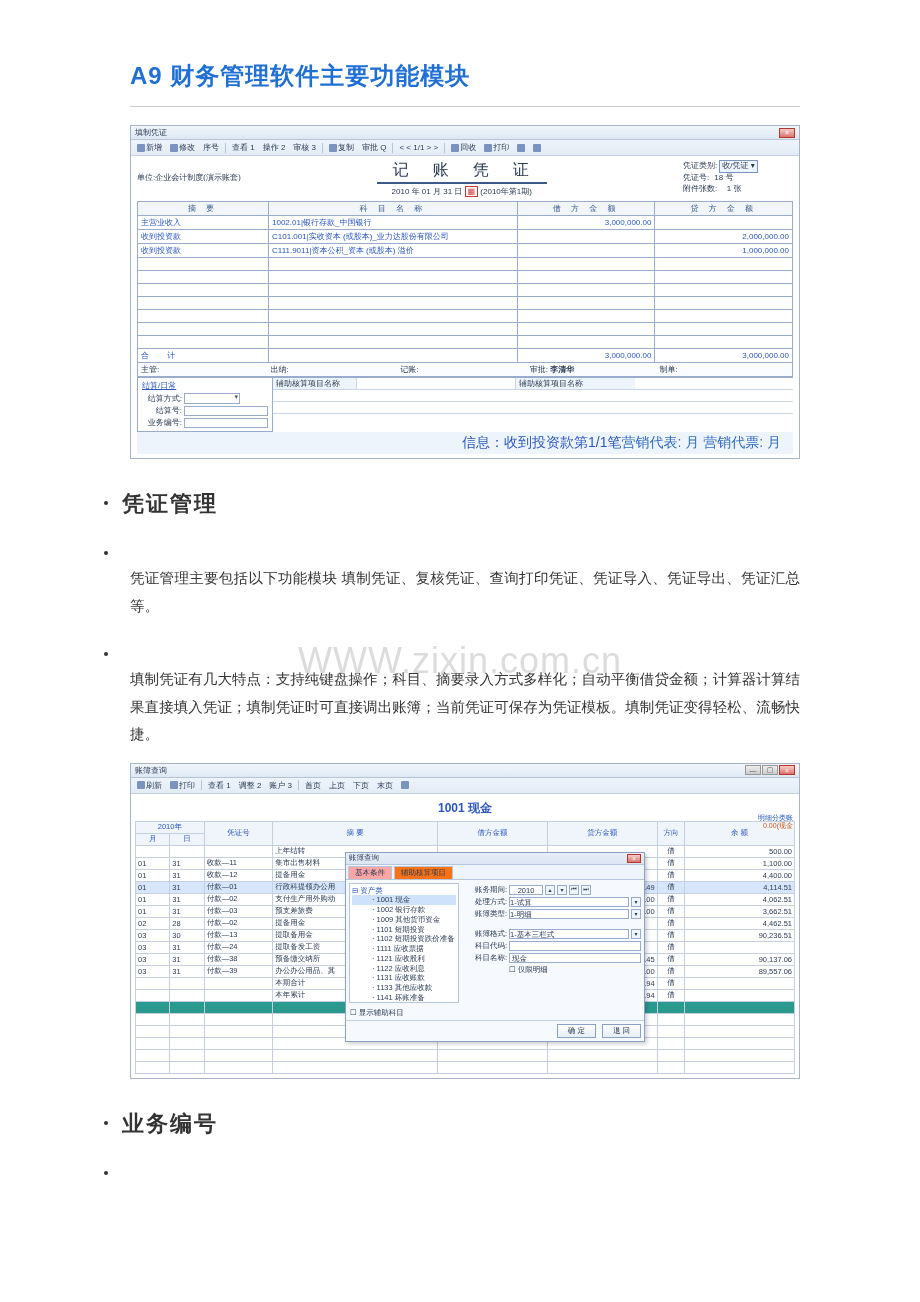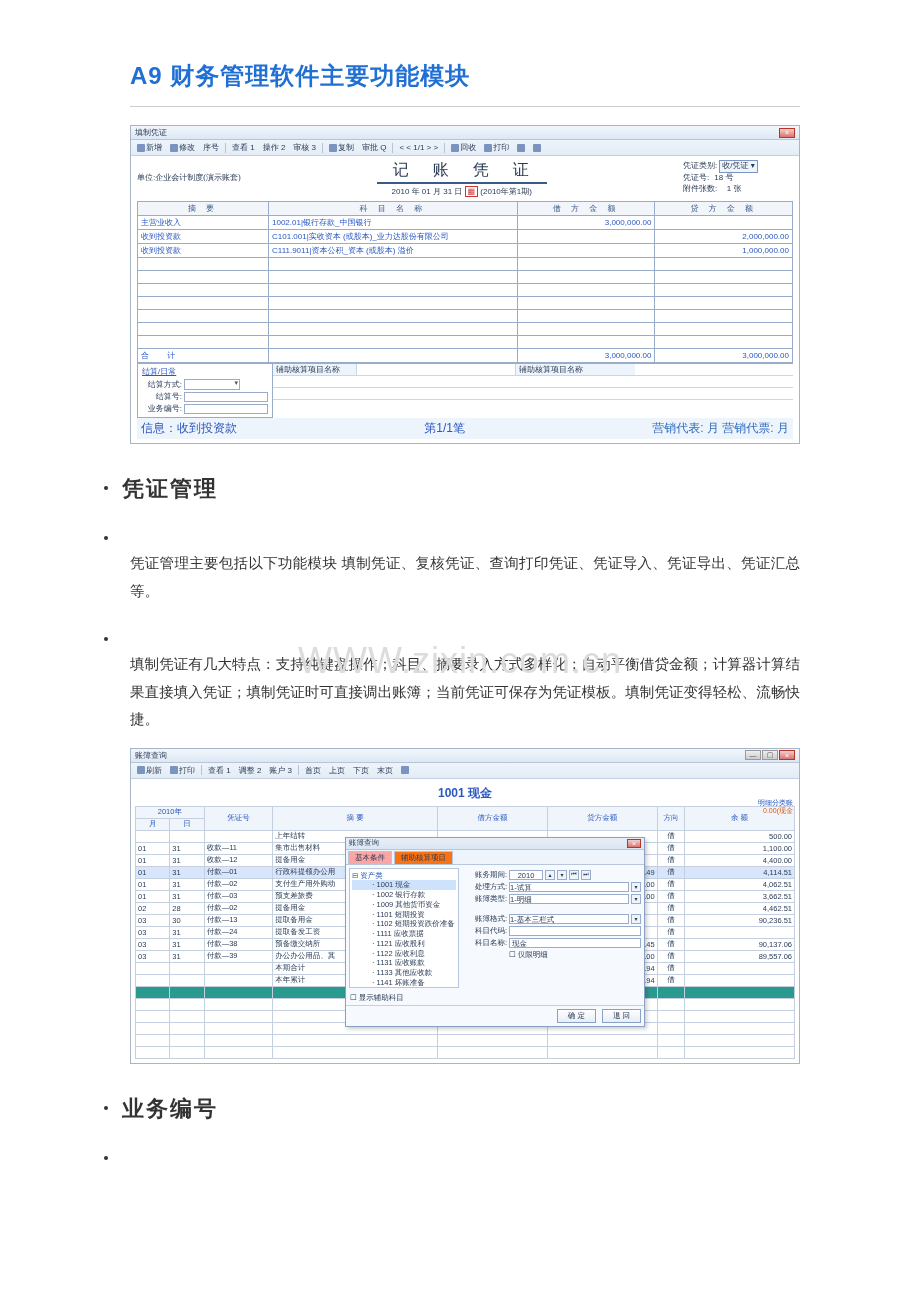--- a/index.html
+++ b/index.html
@@ -43,21 +43,21 @@
   .aux-row{display:flex;align-items:center;font-size:8px;margin:1px 0}
   .aux-row label{width:40px;text-align:right;margin-right:2px}
   .aux-input{border:1px solid #9aaccb;height:10px;flex:1;background:#fff}
   .aux-select{border:1px solid #9aaccb;height:11px;width:56px;background:#fff;position:relative}
   .aux-select::after{content:"▾";position:absolute;right:1px;top:-1px;font-size:7px;color:#555}
   .aux-right{flex:1;display:flex;flex-direction:column}
   .aux-right-row{display:flex;border-bottom:1px solid #c9d6e8;height:12px;align-items:center}
   .aux-right-row .hdr{width:84px;background:#eef4fb;border-right:1px solid #c9d6e8;font-size:8px;padding-left:3px}
   .aux-right-row .fill{flex:1}
   .aux-right-row .hdr2{width:120px;background:#eef4fb;border-left:1px solid #c9d6e8;font-size:8px;padding-left:3px}
-  .voucher-bottom{display:flex;font-size:12px;padding:2px 4px;background:#eef4fb;justify-content:space-between;color:#2a58c0}
+  .voucher-bottom{display:flex;font-size:14px;padding:2px 12px;background:#eef4fb;justify-content:flex-end;color:#2a58c0}
   .voucher-bottom .right{color:#2f6cc0}
 
   
   .bullet-row{display:flex;align-items:flex-start;margin:20px 0 10px 0}
   .bullet-dot{width:4px;height:4px;background:#333;border-radius:50%;margin:12px 14px 0 -26px}
   .section-heading{font-size:22px;color:#333;letter-spacing:2px}
   .body-para{font-size:14.5px;line-height:1.9;color:#333;margin:4px 0 14px 0;text-align:justify}
 
   
   .watermark{position:absolute;left:0;right:0;top:640px;text-align:center;font-size:36px;color:#dcdcdc;font-family:Liberation Sans, sans-serif;letter-spacing:1px;pointer-events:none;user-select:none;font-weight:400}
@@ -251,20 +251,27 @@
               <td></td>
             </tr>
           <tr class="totals">
               <td style="letter-spacing:8px">合    计</td>
               <td></td>
               <td class="num">3,000,000.00</td>
               <td class="num">3,000,000.00</td>
             </tr>
         </tbody>
       </table>
+      <div class="voucher-footer">
+        <span>主管:</span>
+        <span>出纳:</span>
+        <span>记账:</span>
+        <span><span>审批:</span> <b>李清华</b></span>
+        <span>制单:</span>
+      </div>
       <div class="aux-area">
         <div class="aux-left">
           <span class="lbl">结算/日常</span>
           <div class="aux-row">
               <label>结算方式:</label>
               <span class="aux-select"></span>
             </div>
           <div class="aux-row">
               <label>结算号:</label>
               <span class="aux-input"></span>

